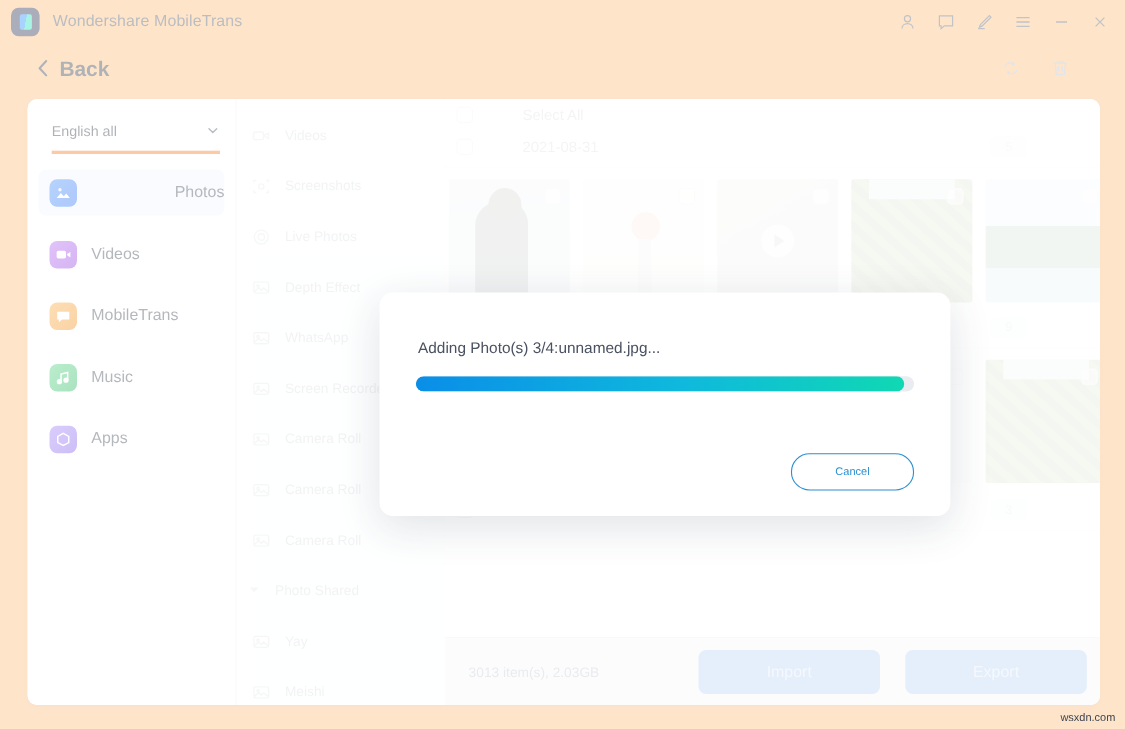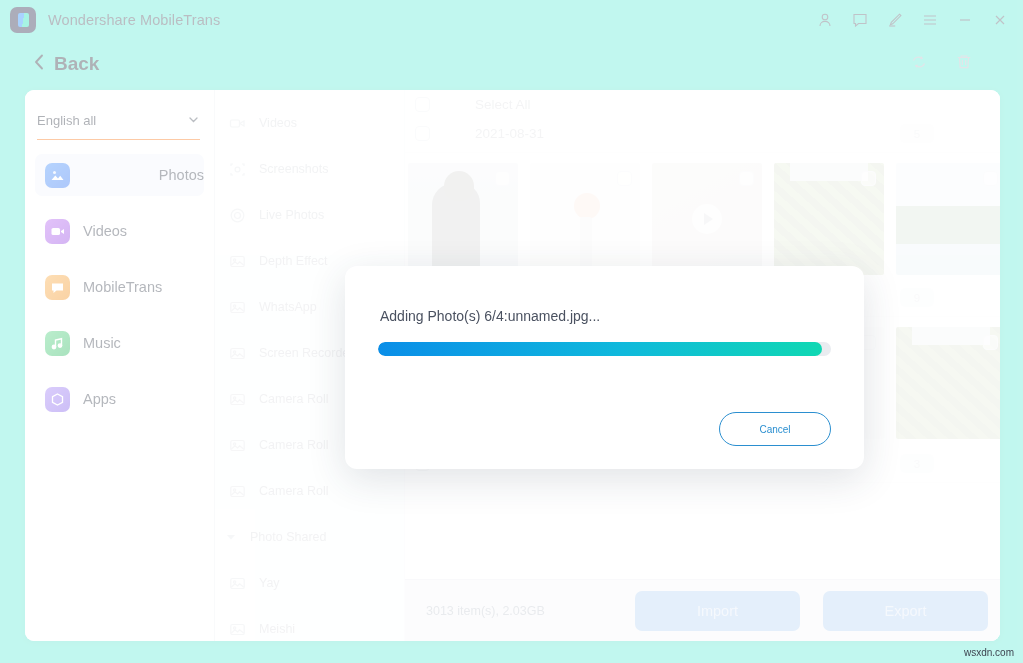--- a/index.html
+++ b/index.html
@@ -5,21 +5,21 @@
   * { box-sizing: border-box; margin: 0; padding: 0; }
   html, body {
     width: 1023px; height: 663px;
     font-family: "Liberation Sans", sans-serif;
     background: #f4f6f9;
     overflow: hidden;
   }
   #app {
     position: relative;
     width: 1023px; height: 663px;
-    background: #5eead4;
+    background: #fdba74;
   }
 
   
   .titlebar {
     position: absolute; top: 0; left: 0;
     width: 1023px; height: 40px;
     display: flex; align-items: center;
     padding: 0 10px;
   }
   .logo {
@@ -71,26 +71,26 @@
 
   
   .sidebar {
     width: 190px; flex: none;
     background: #ffffff;
     padding-top: 10px;
     border-right: 1px solid #eef1f5;
     position: relative;
   }
   .lang-select {
-    margin: 6px 14px 0 12px;
+    margin: 6px 14px 0 22px;
     height: 34px;
     display: flex; align-items: center;
     font-size: 13px; color: #2f3542;
     cursor: pointer;
-    border-bottom: 1px solid #f97316;
+    border-bottom: 3px solid #f97316;
     padding-bottom: 4px;
   }
   .lang-select .chev { margin-left: auto; }
   .nav { margin-top: 14px; padding: 0 10px; }
   .nav-item {
     display: flex; align-items: center;
     height: 42px; border-radius: 7px;
     padding-left: 10px;
     cursor: pointer;
     margin-bottom: 14px;
@@ -616,21 +616,21 @@
         <div class="btn-wrap">
           <button class="bigbtn">Import</button>
           <button class="bigbtn">Export</button>
         </div>
       </div>
     </div>
   </div>
 
   <div class="overlay"></div>
   <div class="modal">
-    <div class="modal-msg">Adding Photo(s) 6/4:unnamed.jpg...</div>
+    <div class="modal-msg">Adding Photo(s) 3/4:unnamed.jpg...</div>
     <div class="progress-track">
       <div class="progress-fill" id="pfill" style="width: 98%;"></div>
     </div>
     <button class="cancel-btn">Cancel</button>
   </div>
 
   <div class="watermark">wsxdn.com</div>
 </div>
 
 </body></html>

